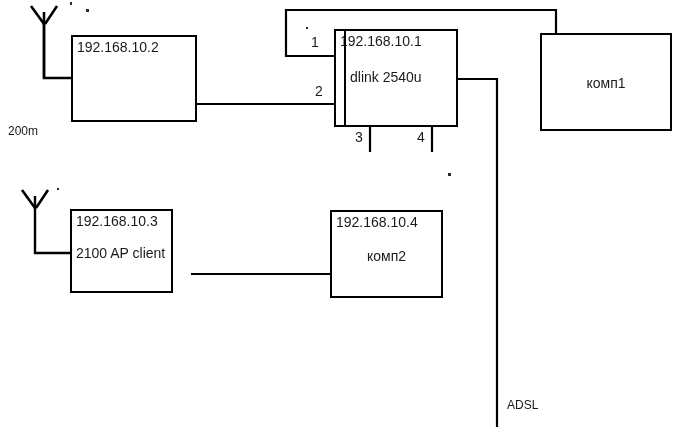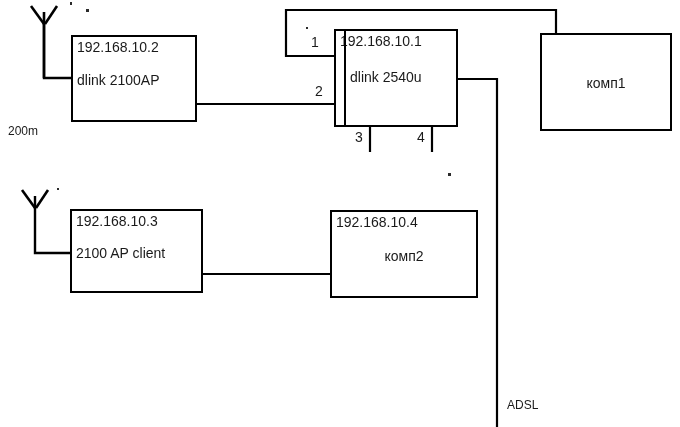--- a/index.html
+++ b/index.html
@@ -68,22 +68,22 @@
     position: absolute;
     width: 3px;
     height: 3px;
     background: #2b2b2b;
   }
 
   
   #node-ap2100   { left: 71px;  top: 35px;  width: 126px; height: 87px; padding-left: 16px; }
   #node-router   { left: 334px; top: 29px;  width: 124px; height: 98px; }
   #node-comp1    { left: 540px; top: 33px;  width: 132px; height: 98px; }
-  #node-apclient { left: 70px;  top: 209px; width: 133px; height: 84px; text-align: center; }
-  #node-comp2    { left: 330px; top: 210px; width: 148px; height: 88px; padding-left: 45px; }
+  #node-apclient { left: 70px;  top: 209px; width: 103px; height: 84px; text-align: center; }
+  #node-comp2    { left: 330px; top: 210px; width: 113px; height: 88px; padding-left: 45px; }
 
   #node-ap2100 .name-left   { top: 35px; }
   #node-apclient .name-left { top: 34px; }
   #node-router .name-left   { top: 38px; left: 14px; }
   #node-comp1 .name-center  { top: 40px; }
   #node-comp2 .name-center  { top: 36px; }
 
   
   #router-divider {
     position: absolute;
@@ -138,21 +138,20 @@
     <polyline points="458,79 497,79 497,427" stroke="#000000" stroke-width="2.2" fill="none"></polyline>
 
     <line x1="370" y1="127" x2="370" y2="152" stroke="#000000" stroke-width="2.2"></line>
     <line x1="432" y1="127" x2="432" y2="152" stroke="#000000" stroke-width="2.2"></line>
 
     <polyline points="191,274 330,274" stroke="#000000" stroke-width="2.2" fill="none"></polyline>
   </svg>
 
   <div class="node" id="node-ap2100">
     <span class="ip">192.168.10.2</span>
-    <span class="name-left">dlink 2100AP</span>
   </div>
 
   <div class="node" id="node-router">
     <span class="ip">192.168.10.1</span>
     <span class="name-left">dlink 2540u</span>
   </div>
   <div id="router-divider"></div>
 
   <div class="node" id="node-comp1">
     <span class="name-center">комп1</span>

